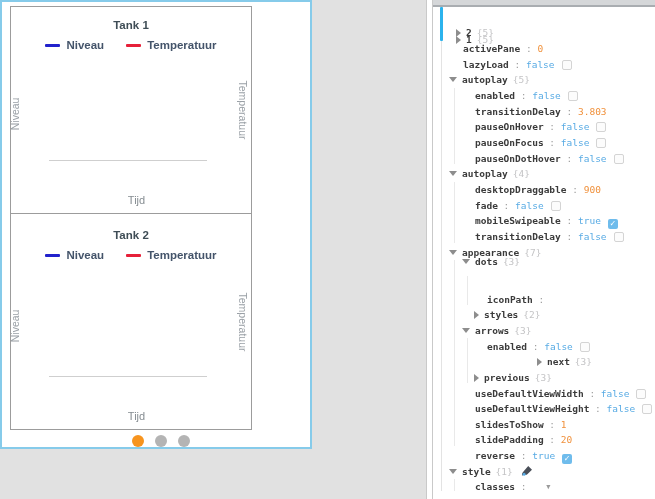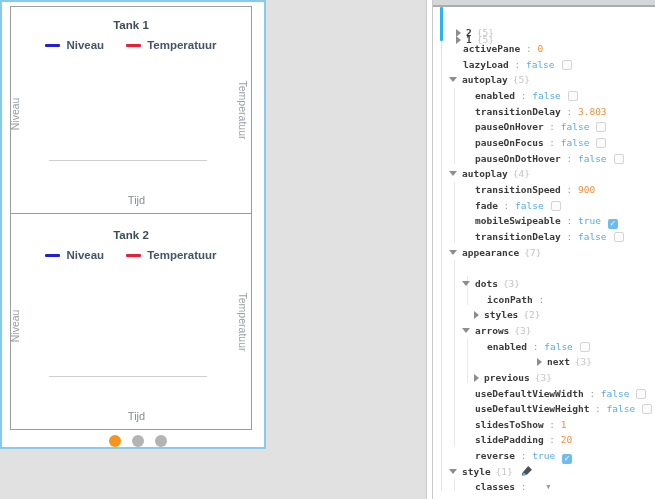--- a/index.html
+++ b/index.html
@@ -1,20 +1,20 @@
 <!DOCTYPE html>
 <html><head>
 <meta charset="utf-8">
 <style>
   html,body{margin:0;padding:0;}
   body{width:655px;height:499px;overflow:hidden;font-family:"Liberation Sans",sans-serif;}
   .stage{position:relative;width:655px;height:499px;background:#e1e1e1;overflow:hidden;}
 
   
-  .widget{position:absolute;left:0;top:0;width:266px;height:449px;background:#fff;
+  .widget{position:absolute;left:0;top:0;width:312px;height:449px;background:#fff;
           border:2px solid #86cbea;box-sizing:border-box;}
   .card{position:absolute;left:8px;top:4px;width:242px;height:424px;
         border:1px solid #9c9c9c;box-sizing:border-box;background:#fff;
         display:flex;flex-direction:column;}
   .panel{position:relative;box-sizing:border-box;padding-top:12px;}
   .panel.first{height:207px;border-bottom:1px solid #9c9c9c;}
   .panel.second{flex:1;padding-top:15px;}
   .chart-title{text-align:center;font-size:11.5px;font-weight:bold;color:#3f4d56;}
   .legend{display:flex;justify-content:center;align-items:center;gap:22px;margin-top:8px;}
   .lg{display:flex;align-items:center;font-size:11.5px;font-weight:bold;color:#44546a;}
@@ -131,26 +131,26 @@
         <div class="trow" style="top: 25.32px; padding-left: 23px;"><span class="arr right"></span><span class="tkey">2</span><span class="count">{5}</span></div>
         <div class="trow" style="top: 40.98px; padding-left: 30px;"><span class="tkey">activePane</span><span class="colon"> : </span><span class="v-num">0</span></div>
         <div class="trow" style="top: 56.64px; padding-left: 30px;"><span class="tkey">lazyLoad</span><span class="colon"> : </span><span class="v-bool">false</span><span class="cb off"></span></div>
         <div class="trow" style="top: 72.3px; padding-left: 16px;"><span class="arr down"></span><span class="tkey">autoplay</span><span class="count">{5}</span></div>
         <div class="trow" style="top: 87.96px; padding-left: 42px;"><span class="tkey">enabled</span><span class="colon"> : </span><span class="v-bool">false</span><span class="cb off"></span></div>
         <div class="trow" style="top: 103.62px; padding-left: 42px;"><span class="tkey">transitionDelay</span><span class="colon"> : </span><span class="v-num">3.803</span></div>
         <div class="trow" style="top: 119.28px; padding-left: 42px;"><span class="tkey">pauseOnHover</span><span class="colon"> : </span><span class="v-bool">false</span><span class="cb off"></span></div>
         <div class="trow" style="top: 134.94px; padding-left: 42px;"><span class="tkey">pauseOnFocus</span><span class="colon"> : </span><span class="v-bool">false</span><span class="cb off"></span></div>
         <div class="trow" style="top: 150.6px; padding-left: 42px;"><span class="tkey">pauseOnDotHover</span><span class="colon"> : </span><span class="v-bool">false</span><span class="cb off"></span></div>
         <div class="trow" style="top: 166.26px; padding-left: 16px;"><span class="arr down"></span><span class="tkey">autoplay</span><span class="count">{4}</span></div>
-        <div class="trow" style="top: 181.92px; padding-left: 42px;"><span class="tkey">transitionSpeed</span><span class="colon"> : </span><span class="v-num">900</span></div>
+        <div class="trow" style="top: 181.92px; padding-left: 42px;"><span class="tkey">desktopDraggable</span><span class="colon"> : </span><span class="v-num">900</span></div>
         <div class="trow" style="top: 197.58px; padding-left: 42px;"><span class="tkey">fade</span><span class="colon"> : </span><span class="v-bool">false</span><span class="cb off"></span></div>
         <div class="trow" style="top: 213.24px; padding-left: 42px;"><span class="tkey">mobileSwipeable</span><span class="colon"> : </span><span class="v-bool">true</span><span class="cb on">✓</span></div>
         <div class="trow" style="top: 228.9px; padding-left: 42px;"><span class="tkey">transitionDelay</span><span class="colon"> : </span><span class="v-bool">false</span><span class="cb off"></span></div>
         <div class="trow" style="top: 244.56px; padding-left: 16px;"><span class="arr down"></span><span class="tkey">appearance</span><span class="count">{7}</span></div>
-        <div class="trow" style="top: 276px; padding-left: 29px;"><span class="arr down"></span><span class="tkey">dots</span><span class="count">{3}</span></div>
+        <div class="trow" style="top: 254px; padding-left: 29px;"><span class="arr down"></span><span class="tkey">dots</span><span class="count">{3}</span></div>
         <div class="trow" style="top: 291.54px; padding-left: 54px;"><span class="tkey">iconPath</span><span class="colon"> :</span></div>
         <div class="trow" style="top: 307.2px; padding-left: 41px;"><span class="arr right"></span><span class="tkey">styles</span><span class="count">{2}</span></div>
         <div class="trow" style="top: 322.86px; padding-left: 29px;"><span class="arr down"></span><span class="tkey">arrows</span><span class="count">{3}</span></div>
         <div class="trow" style="top: 338.52px; padding-left: 54px;"><span class="tkey">enabled</span><span class="colon"> : </span><span class="v-bool">false</span><span class="cb off"></span></div>
         <div class="trow" style="top: 354.18px; padding-left: 41px; text-align: center;"><span class="arr right"></span><span class="tkey">next</span><span class="count">{3}</span></div>
         <div class="trow" style="top: 369.84px; padding-left: 41px;"><span class="arr right"></span><span class="tkey">previous</span><span class="count">{3}</span></div>
         <div class="trow" style="top: 385.5px; padding-left: 42px;"><span class="tkey">useDefaultViewWidth</span><span class="colon"> : </span><span class="v-bool">false</span><span class="cb off"></span></div>
         <div class="trow" style="top: 401.16px; padding-left: 42px;"><span class="tkey">useDefaultViewHeight</span><span class="colon"> : </span><span class="v-bool">false</span><span class="cb off"></span></div>
         <div class="trow" style="top: 416.82px; padding-left: 42px;"><span class="tkey">slidesToShow</span><span class="colon"> : </span><span class="v-num">1</span></div>
         <div class="trow" style="top: 432.48px; padding-left: 42px;"><span class="tkey">slidePadding</span><span class="colon"> : </span><span class="v-num">20</span></div>

